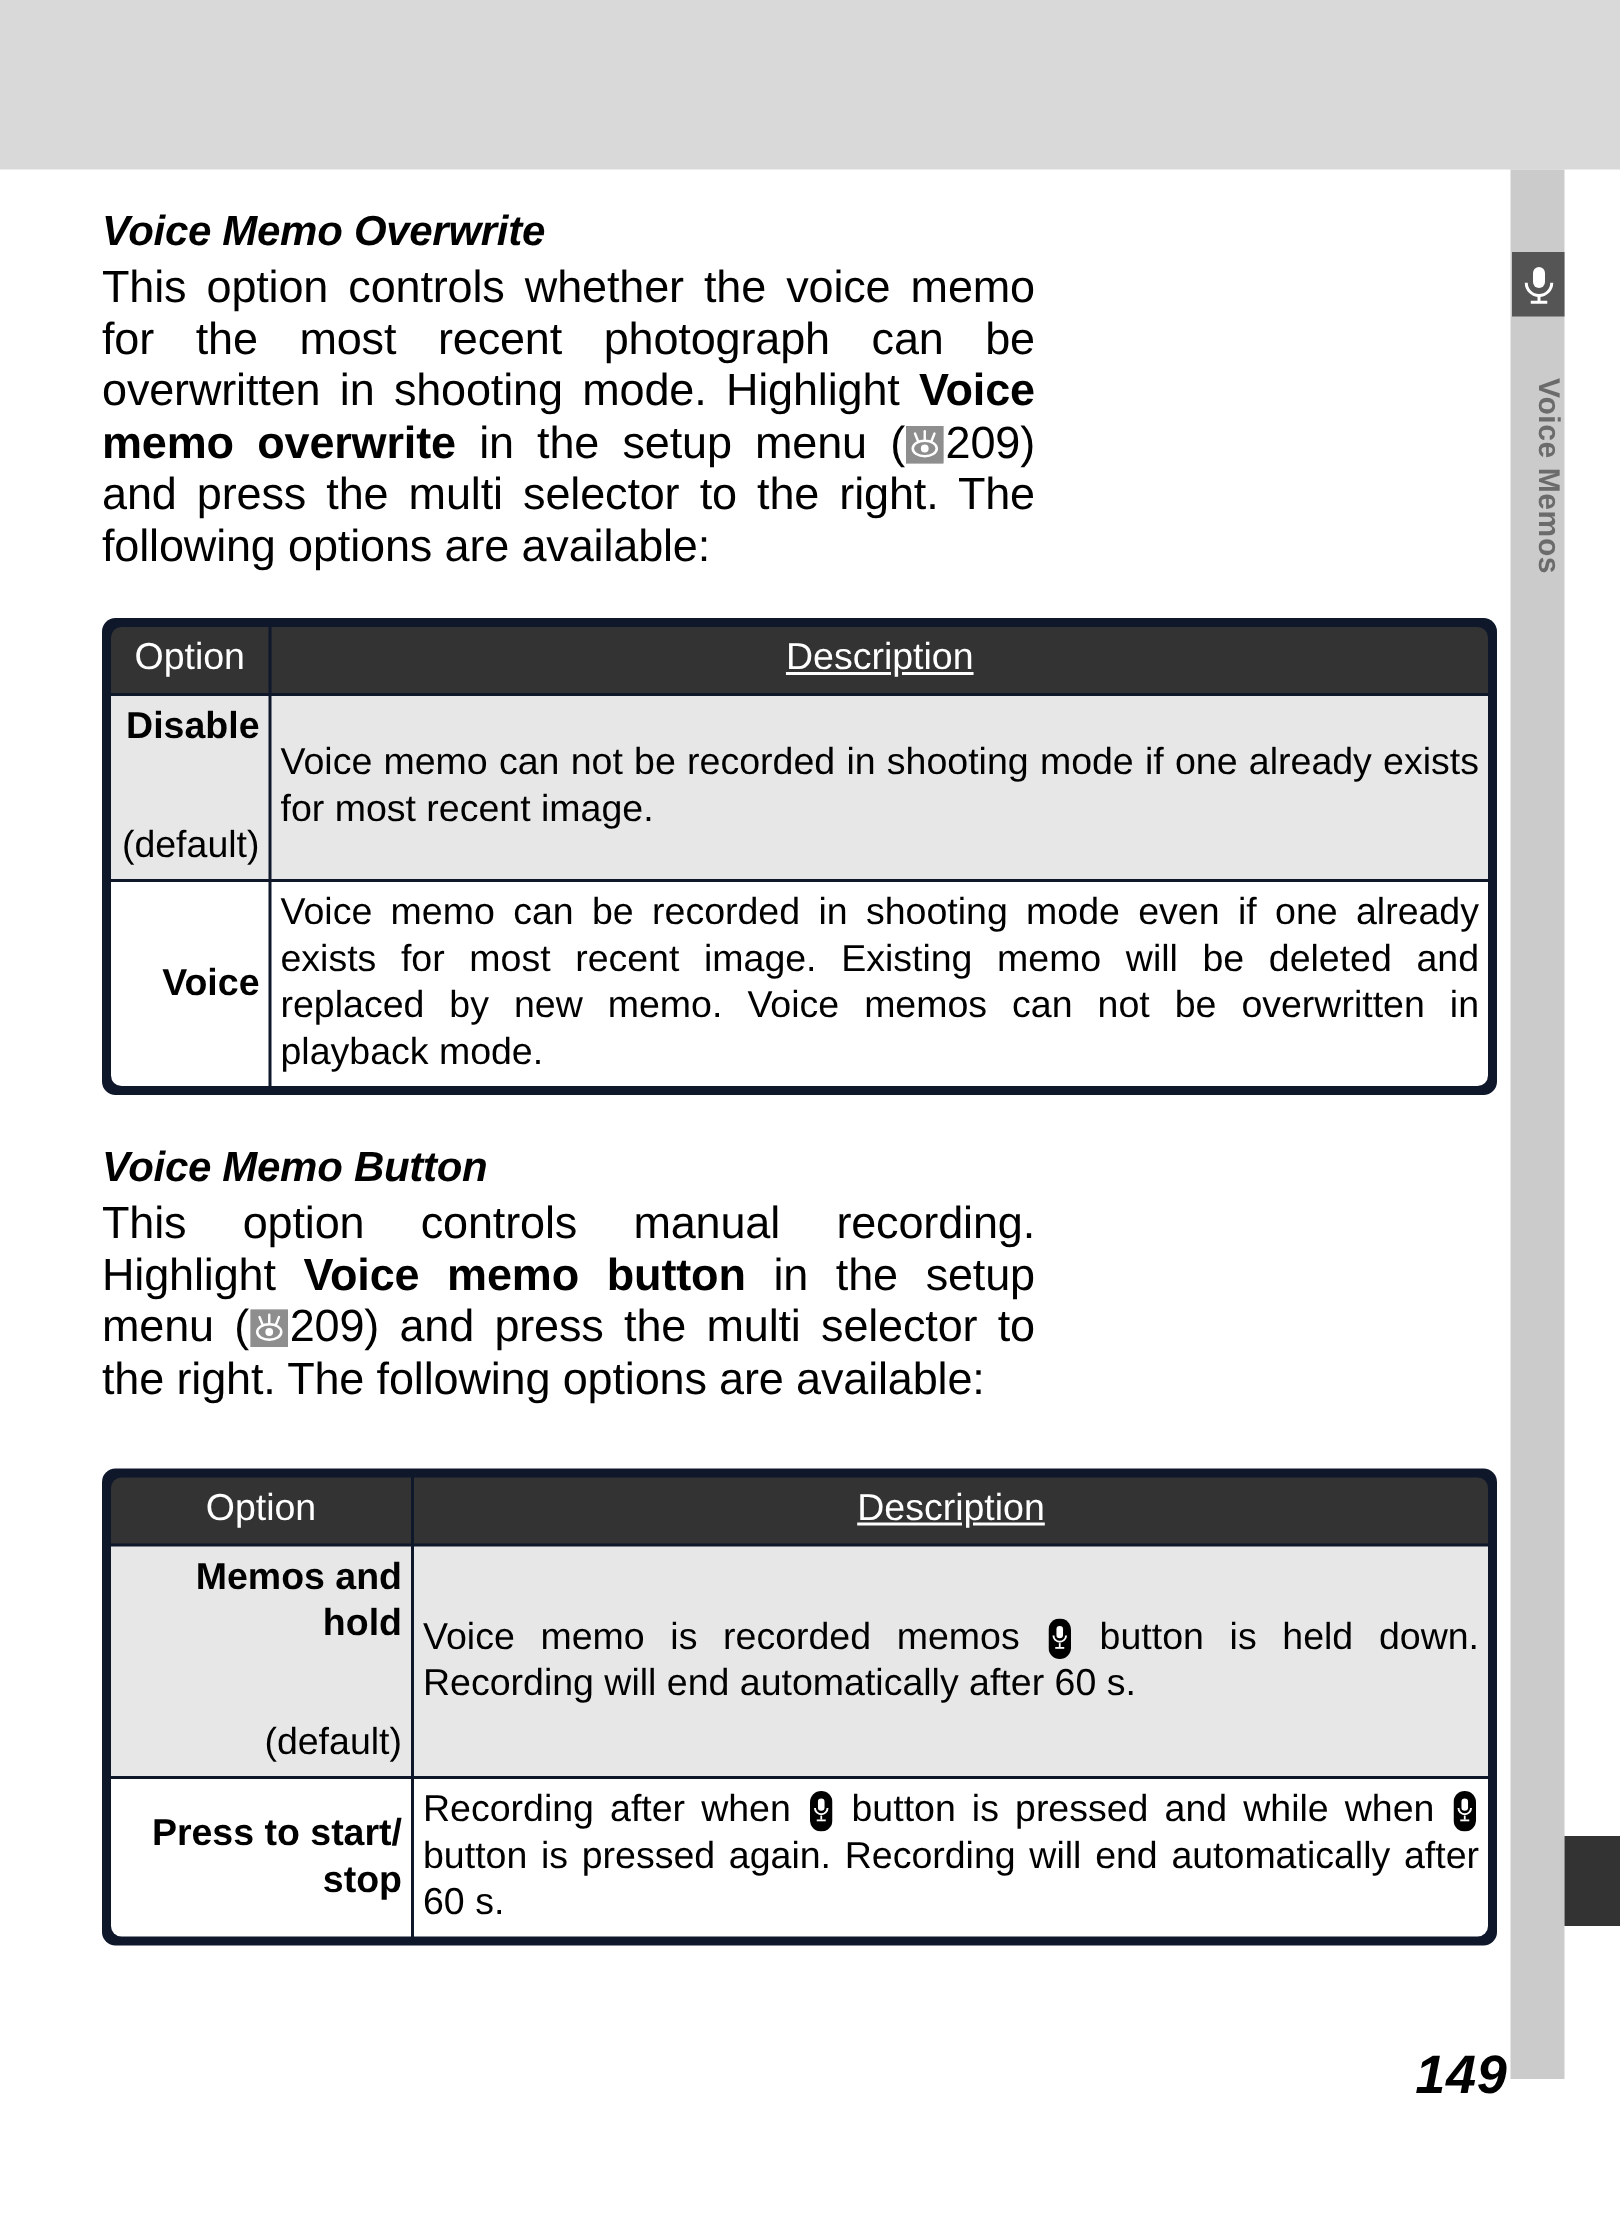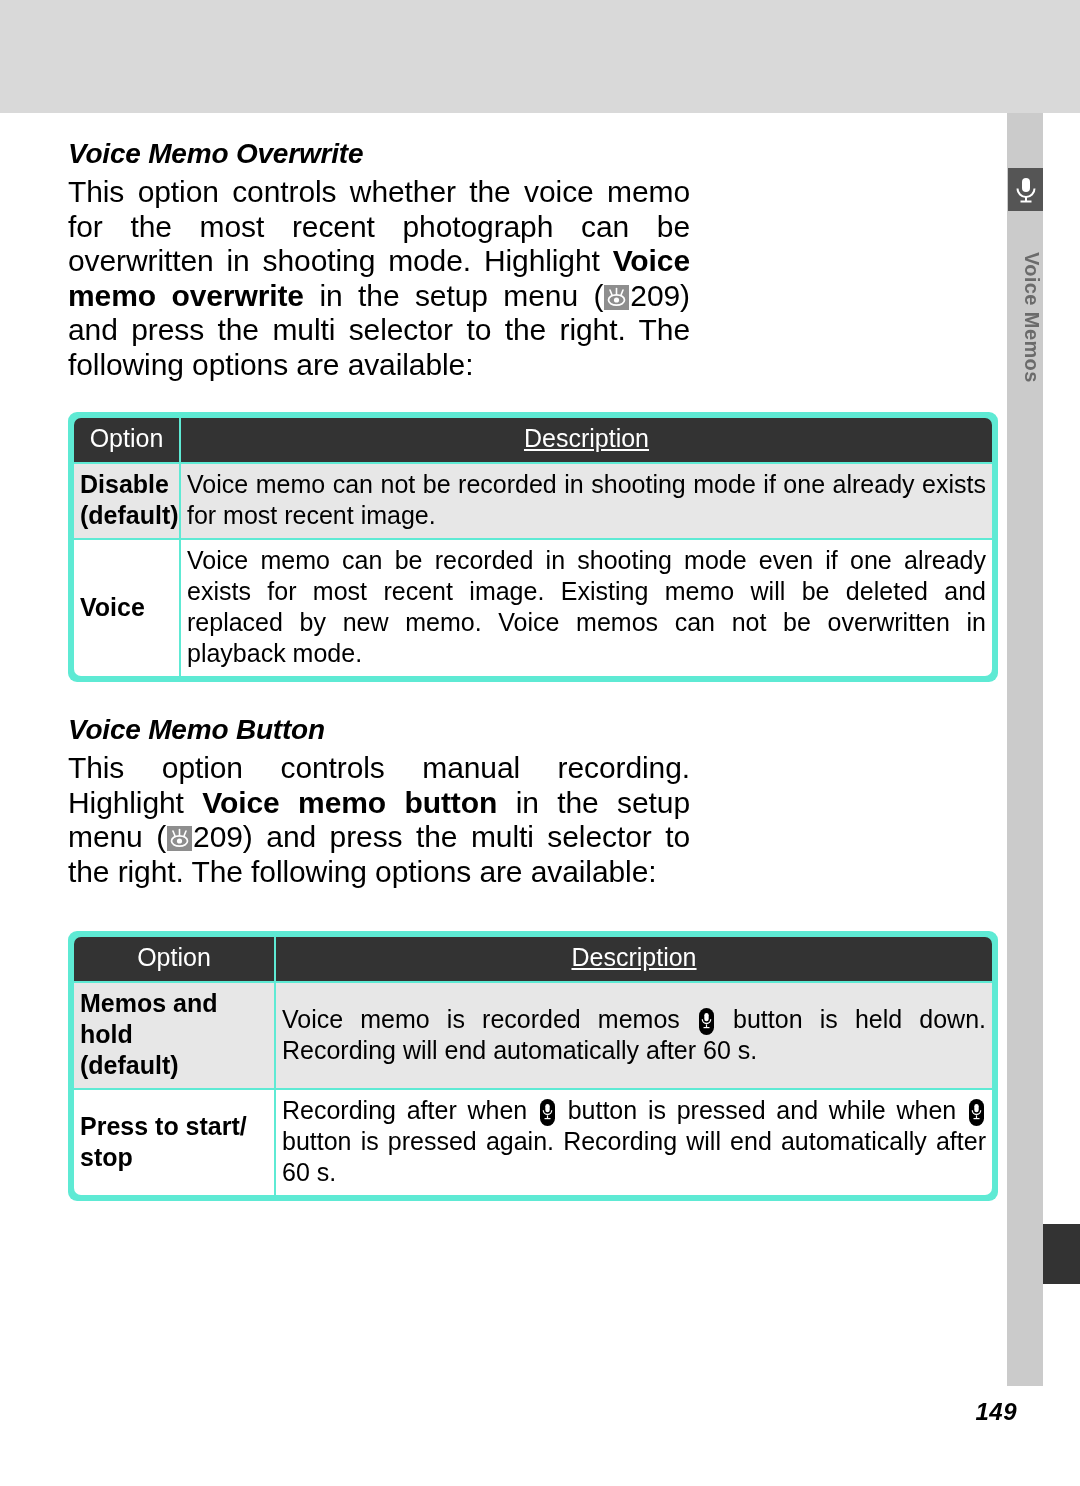--- a/index.html
+++ b/index.html
@@ -117,21 +117,21 @@
     display: inline-block;
     width: 15px;
     height: 27px;
     vertical-align: -7px;
     margin: 0 2px;
   }
   .mic-inline svg { display: block; }
 
   
   .tbl-wrap {
-    background: #5eead4;
+    background: #0f172a;
     border-radius: 9px;
     padding: 4px;
     box-sizing: border-box;
   }
   table.opt-table {
     border-collapse: separate;
     border-spacing: 2px;
     width: 100%;
     table-layout: fixed;
   }
@@ -149,51 +149,51 @@
   table.opt-table td {
     font-size: 25px;
     line-height: 31px;
     vertical-align: middle;
     background: #ffffff;
     padding: 5px 6px 7px 6px;
   }
   table.opt-table tr.shade td { background: #e7e7e7; }
 
   td.opt-cell {
-    text-align: left;
+    text-align: right;
     font-weight: bold;
     padding-left: 2px;
     padding-right: 2px;
   }
   td.opt-cell .def {
-    font-weight: bold;
+    font-weight: normal;
     display: block;
+    margin-top: 48px;
   }
   td.desc-cell {
     text-align: justify;
     text-justify: inter-word;
     padding-left: 8px;
     padding-right: 6px;
   }
 
   tr:last-child td.opt-cell { border-radius: 0 0 0 7px; }
   tr:last-child td.desc-cell { border-radius: 0 0 7px 0; }
 
   
   .page-num {
     position: absolute;
     left: 0;
-    top: 1398px;
+    top: 1362px;
     width: 1005px;
     text-align: right;
-    font-size: 24px;
+    font-size: 36px;
     font-weight: bold;
     font-style: italic;
     letter-spacing: 0.5px;
-    padding-left: 12px;
   }
 
   .gap-1 { height: 30px; }
   .gap-2 { height: 32px; }
   .gap-3 { height: 42px; }
 </style>
 </head>
 <body>
 
 <div class="top-band"></div>

